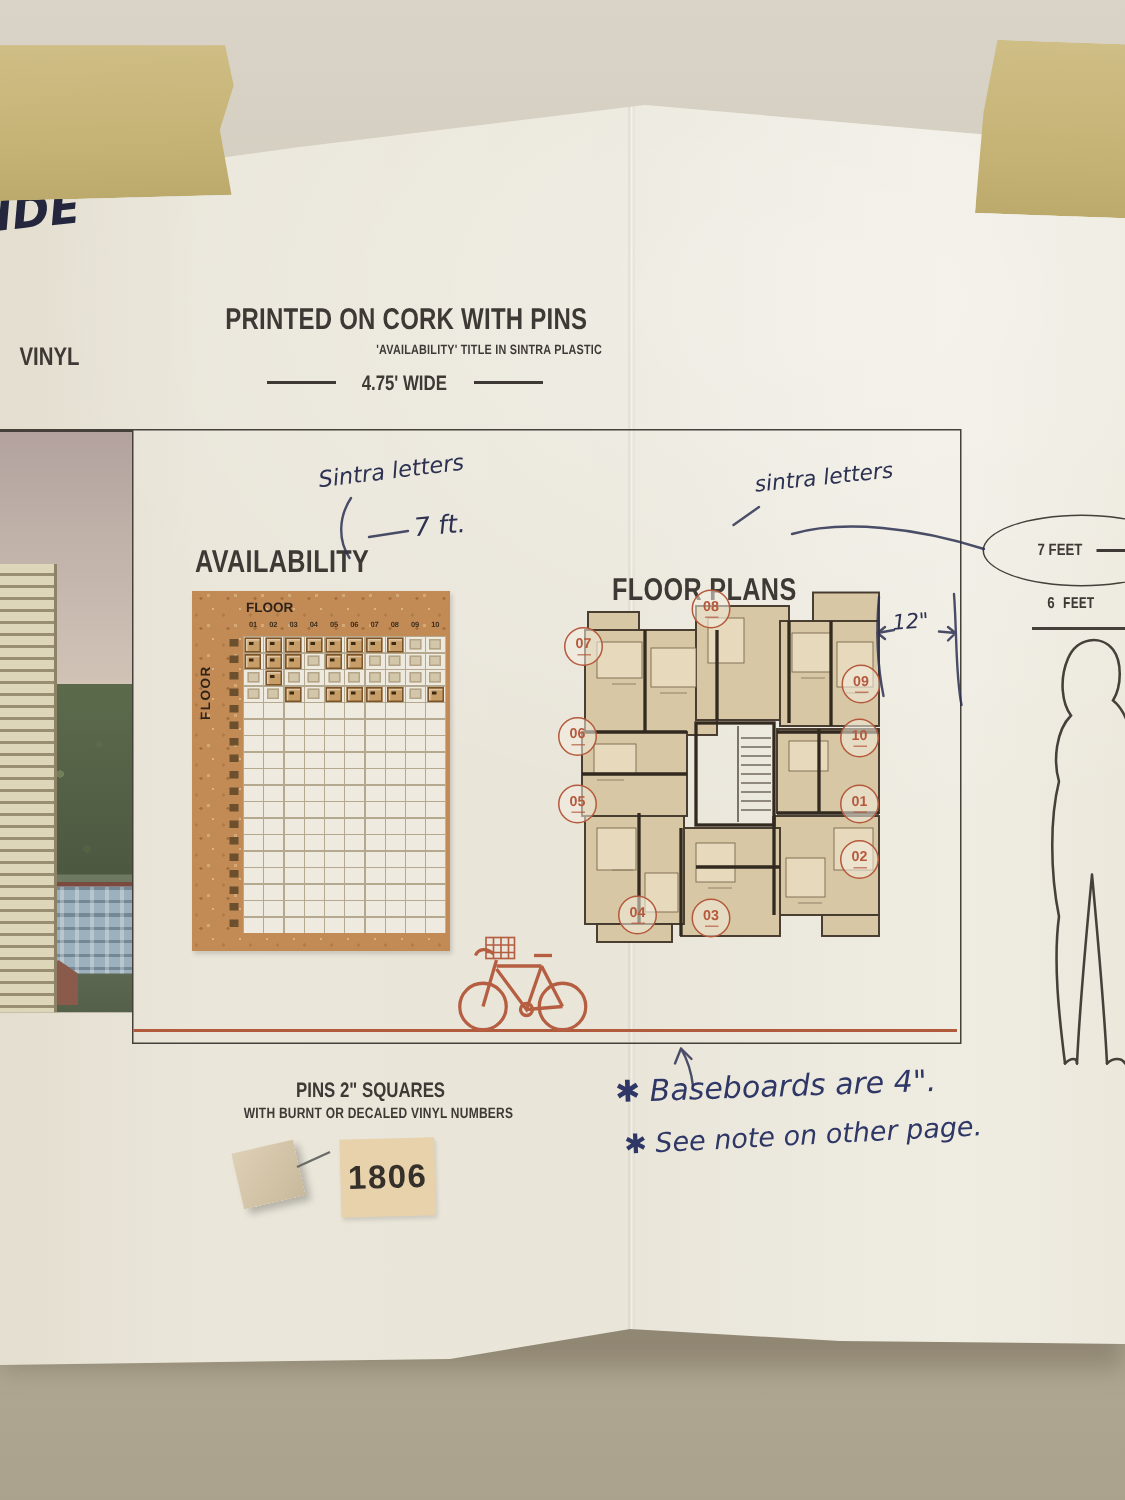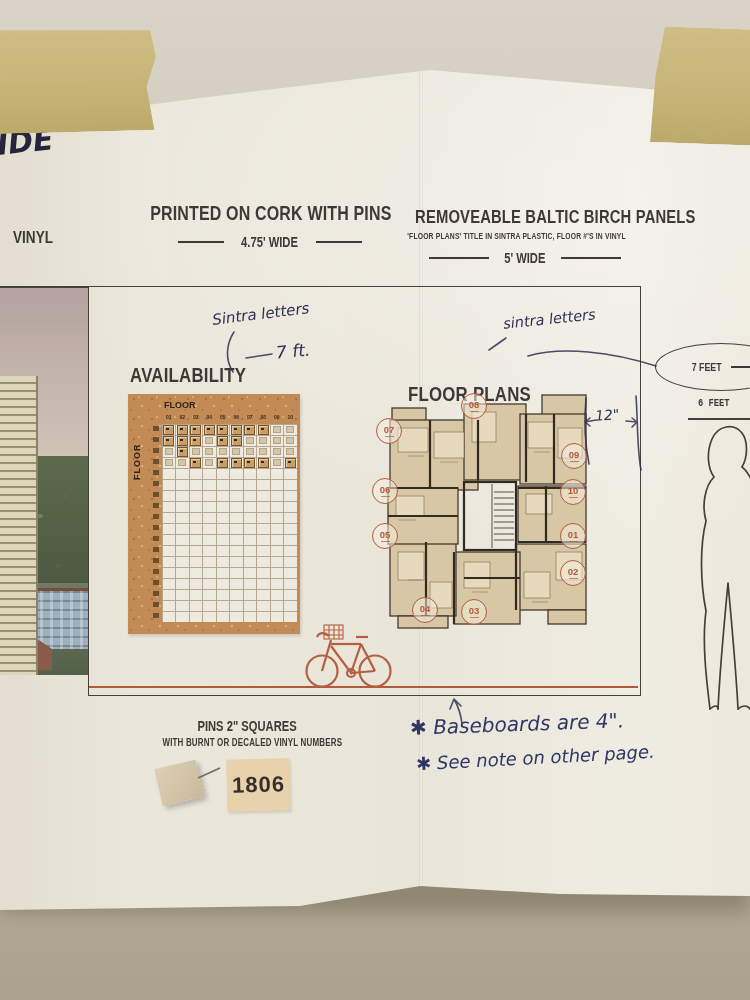--- a/index.html
+++ b/index.html
@@ -22,21 +22,21 @@
   
   .tape{position:absolute;background:linear-gradient(180deg,#cfbe85,#c4b274 70%,#bcaa6c);
     box-shadow:0 1px 2px rgba(0,0,0,.15);}
   .tape-left{left:-8px;top:28px;width:166px;height:104px;transform:rotate(-1.5deg);
     clip-path:polygon(0 0,96% 4%,99% 30%,93% 58%,97% 100%,0 100%);}
   .tape-right{left:652px;top:28px;width:110px;height:116px;transform:rotate(2deg);
     clip-path:polygon(10% 0,100% 0,100% 100%,0 100%,3% 42%);}
   
   .cond{display:inline-block;transform:scaleX(.8);transform-origin:center;white-space:nowrap;}
   .print{color:#3e3935;font-weight:bold;}
-  .hdr-block{position:absolute;text-align:left;color:#3e3935;}
+  .hdr-block{position:absolute;text-align:right;color:#3e3935;}
   .hdr-main{font-size:20px;font-weight:bold;letter-spacing:.2px;}
   .hdr-sub{font-size:9px;font-weight:bold;margin-top:3px;letter-spacing:.2px;}
   .dim-line{display:flex;align-items:center;justify-content:center;gap:10px;margin-top:9px;}
   .dim-line .bar{height:2px;width:46px;background:#3e3935;}
   .dim-label{font-size:14px;font-weight:bold;}
   
   .rule-left-top{position:absolute;left:0;top:286px;width:88px;height:2px;background:#45403a;}
   .main-box{position:absolute;left:88px;top:286px;width:551px;height:408px;
     border:1.6px solid #45403a;}
   .baseboard-line{position:absolute;left:89px;top:686px;width:549px;height:2px;background:#b25a3c;}
@@ -144,33 +144,25 @@
       <div class="bluebldg"></div>
       <div class="house"></div>
       <div class="tower"></div>
     </div>
     <div class="print" style="position:absolute;left:8px;top:228px;font-size:17px;">
       <span class="cond">VINYL</span>
     </div>
 
     <div class="hdr-block" style="left:120px;top:202px;width:300px;">
       <div class="hdr-main"><span class="cond">PRINTED ON CORK WITH PINS</span></div>
+      <div class="hdr-sub"><span class="cond">'AVAILABILITY' TITLE IN SINTRA PLASTIC</span></div>
       <div class="dim-line">
         <span class="bar"></span>
         <span class="dim-label"><span class="cond">4.75' WIDE</span></span>
         <span class="bar"></span>
-      </div>
-    </div>
-    <div class="hdr-block" style="left:380px;top:206px;width:290px;">
-      <div class="hdr-main" style="font-size:18.5px;"><span class="cond">REMOVEABLE BALTIC BIRCH PANELS</span></div>
-      <div class="hdr-sub" style="font-size:8.5px;"><span class="cond">'FLOOR PLANS' TITLE IN SINTRA PLASTIC, FLOOR #'S IN VINYL</span></div>
-      <div class="dim-line">
-        <span class="bar" style="width:60px;"></span>
-        <span class="dim-label"><span class="cond">5' WIDE</span></span>
-        <span class="bar" style="width:60px;"></span>
       </div>
     </div>
 
     <div class="rule-left-top"></div>
     <div class="main-box"></div>
 
     <div class="board-title" style="left:130px;top:363px;">
       <span class="cond" style="transform-origin:left;">AVAILABILITY</span>
     </div>
     <div class="cork">

